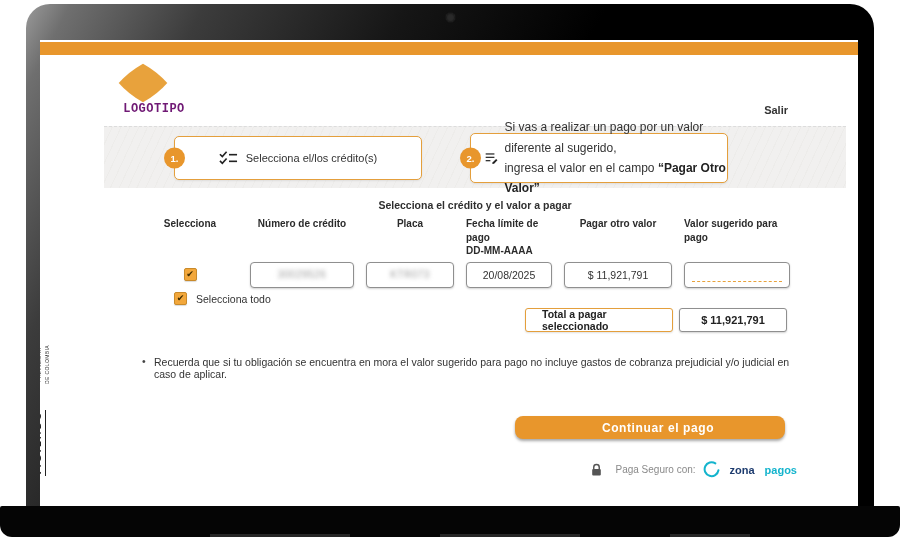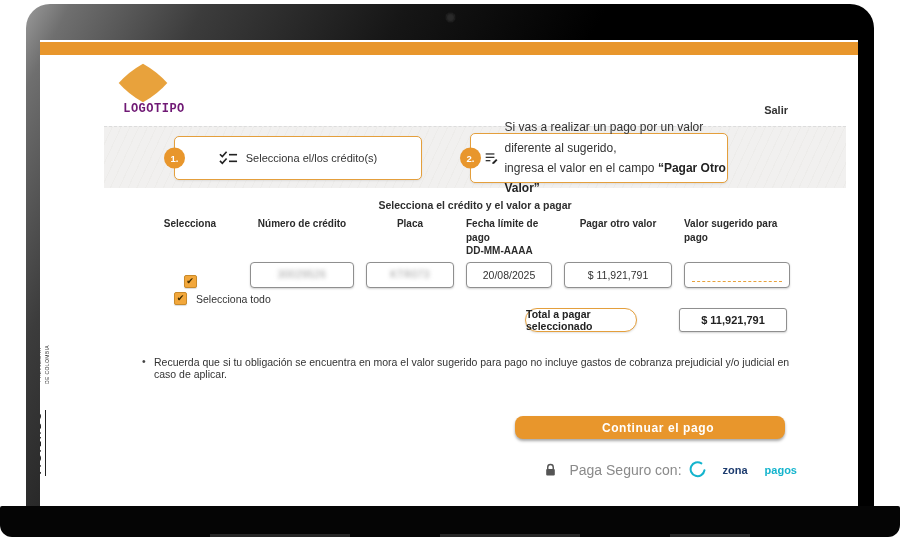--- a/index.html
+++ b/index.html
@@ -67,21 +67,21 @@
     font-size:10.5px; font-weight:600; color:#2f2f2f;
   }
 
   
   .credit-table{
     position:absolute; left:102px; top:177px;
     display:grid; grid-template-columns:96px 104px 88px 86px 108px 106px;
     column-gap:12px; justify-items:center;
   }
   .header-cell{ font-size:10px; font-weight:bold; color:#2b2b2b; text-align:left; line-height:1.35; min-height:26px; }
-  .data-cell{ width:100%; margin-top:4px; display:flex; align-items:flex-end; justify-content:center; }
+  .data-cell{ width:100%; margin-top:4px; display:flex; align-items:center; justify-content:center; }
   .value-box{
     width:100%; height:26px; background:#fff; border:1px solid #8f8f8f; border-radius:4px;
     display:flex; align-items:center; justify-content:center;
     font-size:10.5px; color:#333; box-shadow:0 1px 2px rgba(0,0,0,.18);
   }
   .masked{ filter:blur(2px); color:#9a9a9a; font-size:10px; letter-spacing:.5px; }
   .other-box{ position:relative; }
   .other-box input{
     width:86%; height:60%; border:none; outline:none; background:transparent;
     border-bottom:1px dashed #E8A23C; font-size:10.5px; text-align:center; color:#333;
@@ -90,24 +90,24 @@
     width:13px; height:13px; border-radius:2px; background:#F2A73B; border:1px solid #C98A2A;
     display:flex; align-items:center; justify-content:center; cursor:pointer;
     box-shadow:0 1px 1px rgba(0,0,0,.15);
   }
   .checkbox::after{ content:"✔"; font-size:9px; color:#3f2c00; line-height:1; }
 
   .select-all{ position:absolute; left:134px; top:252px; display:flex; align-items:center; gap:9px; font-size:10.5px; color:#333; }
 
   
   .total-label-box{
-    position:absolute; left:485px; top:268px; width:112px; height:24px;
-    border:1px solid #E49F3C; border-radius:12px; background:#fff;
+    position:absolute; left:485px; top:268px; width:148px; height:24px;
+    border:1px solid #E49F3C; border-radius:3px; background:#fff;
     display:flex; align-items:center; justify-content:center;
-    font-size:10.5px; font-weight:bold; color:#222; box-shadow:0 1px 2px rgba(0,0,0,.12);
+    font-size:10.5px; font-weight:bold; color:#222; box-shadow:0 1px 2px rgba(0,0,0,.12);padding-left:16px;
   }
   .total-value-box{
     position:absolute; left:639px; top:268px; width:108px; height:24px;
     border:1px solid #8f8f8f; border-radius:3px; background:#fff;
     display:flex; align-items:center; justify-content:center;
     font-size:11px; font-weight:bold; color:#222; box-shadow:0 1px 2px rgba(0,0,0,.18);
   }
 
   
   .notes{ position:absolute; left:102px; top:316px; width:668px; }
@@ -118,22 +118,22 @@
   .continue-btn{
     position:absolute; left:475px; top:376px; width:270px; height:23px;
     background:#E8962C; border:none; border-radius:8px; cursor:pointer;
     color:#fff; font-family:"Liberation Sans",sans-serif; font-size:12px; font-weight:bold; letter-spacing:.6px;
     box-shadow:0 2px 3px rgba(0,0,0,.35);
     padding-left:16px;
   }
 
   
   .secure{ position:absolute; top:421px; right:61px; display:flex; align-items:center; gap:7px; }
-  .secure-label{ font-size:14px; color:#8a8a8a;padding-left:6px; }
-  .brand{ display:flex; align-items:center; gap:17px; }
+  .secure-label{ font-size:10px; color:#8a8a8a;padding-left:6px; }
+  .brand{ display:flex; align-items:center; gap:10px; }
   .brand-zona{ font-size:11px; font-weight:bold; color:#1C3B6E; }
   .brand-pagos{ font-size:11px; font-weight:bold; color:#14B4CD; }
 
   
   .regulator{
     position:absolute; left:18px; bottom:30px; width:150px; height:38px;
     transform-origin:0 100%; transform:rotate(-90deg);
     display:flex; align-items:center; gap:7px;
   }
   .vigilado{ font-size:9.5px; font-weight:bold; letter-spacing:2.5px; color:#222; border-bottom:1.5px solid #222; padding-bottom:2px; }

